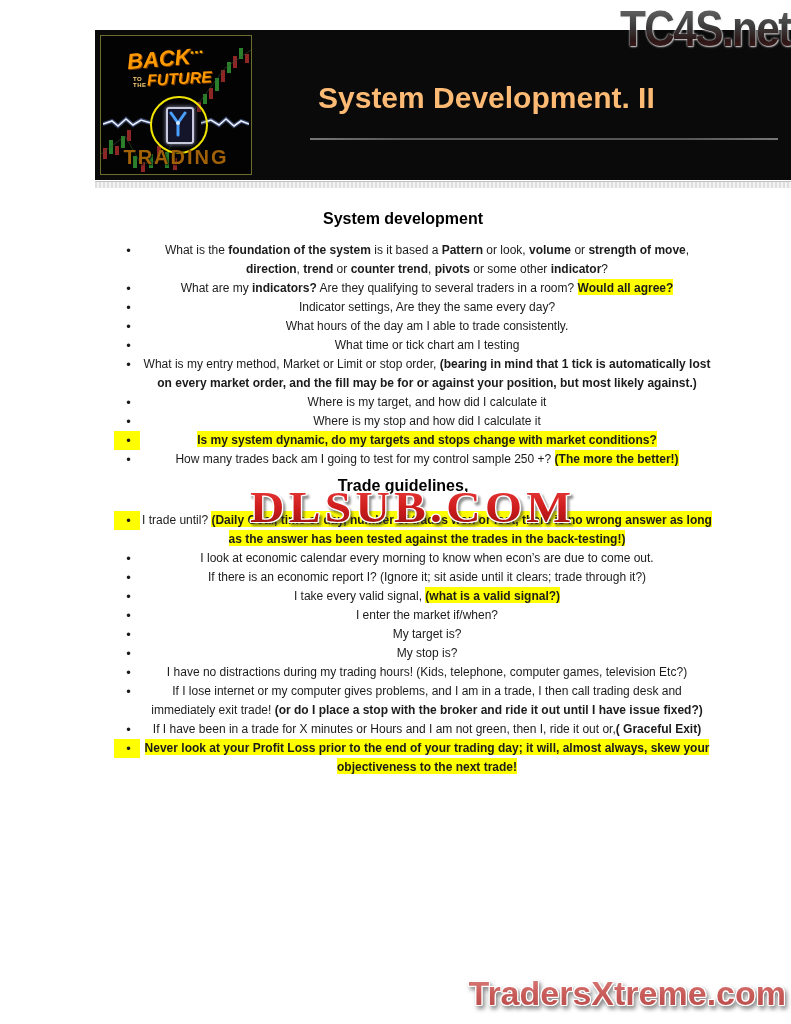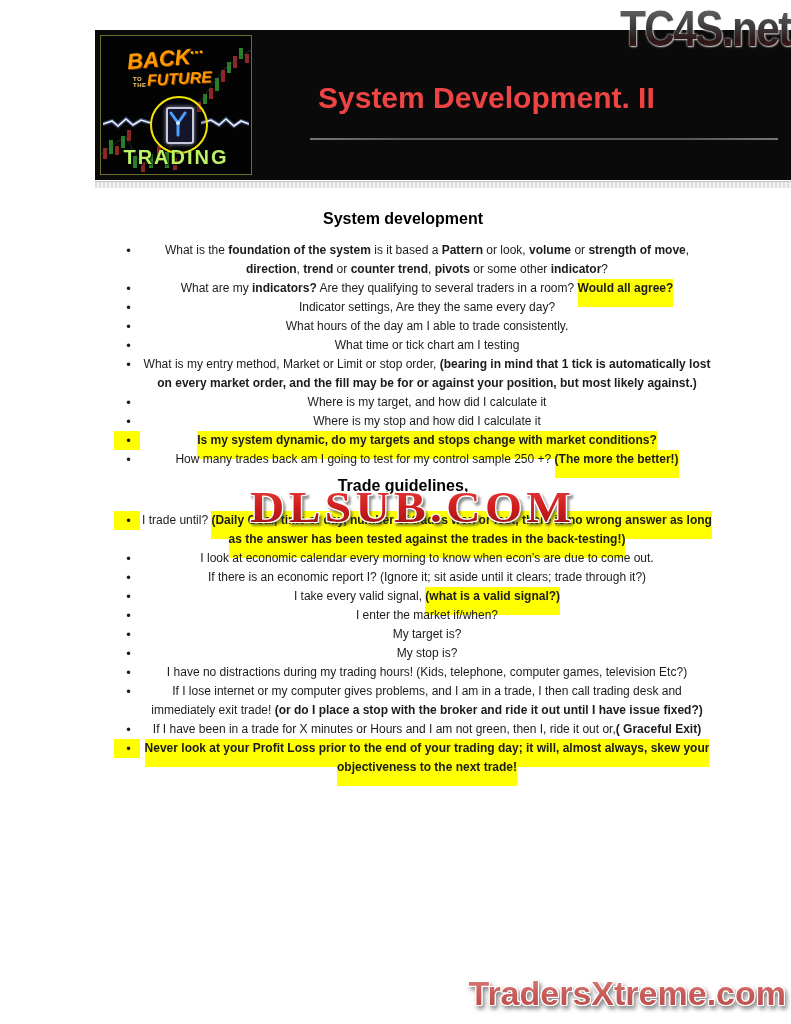--- a/index.html
+++ b/index.html
@@ -24,21 +24,21 @@
             drop-shadow(0 -1px 0 #fff) drop-shadow(2px 3px 1px rgba(50,50,50,.55));}
   .wm-tradersx{top:974px;right:5px;z-index:6;
      font:bold 34px "Liberation Sans",sans-serif;
      background:linear-gradient(#dc827f 0%,#c75957 55%,#b34a49 100%);
      -webkit-background-clip:text;background-clip:text;color:#c75957;-webkit-text-fill-color:transparent;
      filter:drop-shadow(1px 0 0 #fff) drop-shadow(-1px 0 0 #fff) drop-shadow(0 1px 0 #fff)
             drop-shadow(0 -1px 0 #fff) drop-shadow(2px 3px 2px rgba(90,90,90,.7));}
 
   
   .banner{position:absolute;left:95px;top:30px;width:696px;height:150px;background:#0a0a0a;z-index:2;}
-  .banner-title{position:absolute;left:223px;top:50px;color:#ef4444;
+  .banner-title{position:absolute;left:223px;top:50px;color:#fdba74;
      font:bold 30px "Liberation Sans",sans-serif;letter-spacing:0;line-height:36px;}
   .banner-rule{position:absolute;left:215px;top:108px;width:468px;height:2px;
      background:linear-gradient(90deg,#777,#555 20%,#555 80%,#777);}
   .banner-shadow{position:absolute;left:95px;top:181px;width:696px;height:6px;z-index:1;
      border-top:1px solid #c2c2c2;
      background:repeating-linear-gradient(90deg,#dedede 0 2px,#f3f3f3 2px 4px);}
 
   
   .logo{position:absolute;left:5px;top:5px;width:152px;height:140px;background:#030303;
      border:1px solid #6d6d2c;box-sizing:border-box;overflow:hidden;}
@@ -54,34 +54,34 @@
      text-shadow:1px 1px 0 #7a3c00,2px 2px 1px #000;}
   .flux-circle{position:absolute;left:49px;top:60px;width:54px;height:54px;border-radius:50%;
      border:2px solid #f0e400;background:rgba(10,10,20,.2);z-index:3;}
   .flux-box{position:absolute;left:14px;top:9px;width:24px;height:33px;background:#14142a;
      border:2px solid #c9c9dd;border-radius:3px;box-shadow:0 0 4px #99b;}
   .flux-box svg{position:absolute;left:1px;top:2px;}
   .bolt{position:absolute;z-index:2;}
   .bolt.left{left:2px;top:80px;}
   .bolt.right{left:100px;top:80px;}
   .logo-trading{position:absolute;left:0;bottom:5px;width:100%;text-align:center;
-     font:bold 20px "Liberation Sans",sans-serif;color:#bef264;letter-spacing:2px;
+     font:bold 20px "Liberation Sans",sans-serif;color:#a16207;letter-spacing:2px;
      text-shadow:1px 1px 2px #000;z-index:4;}
 
   
   .content{position:absolute;left:92px;top:196px;width:622px;z-index:4;text-align:center;}
   .content h2{margin:14px 0 13px 0;font:bold 16px "Liberation Sans",sans-serif;color:#000;}
   .content h2.second{margin-top:8px;margin-bottom:16px;}
   ul.bullets{list-style:none;margin:9px 0 0 0;padding:0;font-size:12px;line-height:19px;}
   ul.bullets li{position:relative;padding-left:48px;}
   .marker{position:absolute;left:22px;top:0;width:26px;height:19px;line-height:19px;
      font-size:13px;color:#1b1b1b;padding-left:3px;box-sizing:border-box;}
   .marker.hb{background:#ffff00;}
   .b{font-weight:bold;margin-top:35px;}
-  .h{background:#ffff00;padding-top:2px;padding-bottom:12px;}
+  .h{background:#ffff00;padding-top:2px;padding-bottom:0;}
 </style>
 </head>
 <body>
 
 <div class="page">
 
   <div class="wm wm-tc4s">TC4S.net</div>
   <div class="wm wm-dlsub">DLSUB.COM</div>
   <div class="wm wm-tradersx">TradersXtreme.com</div>
 

